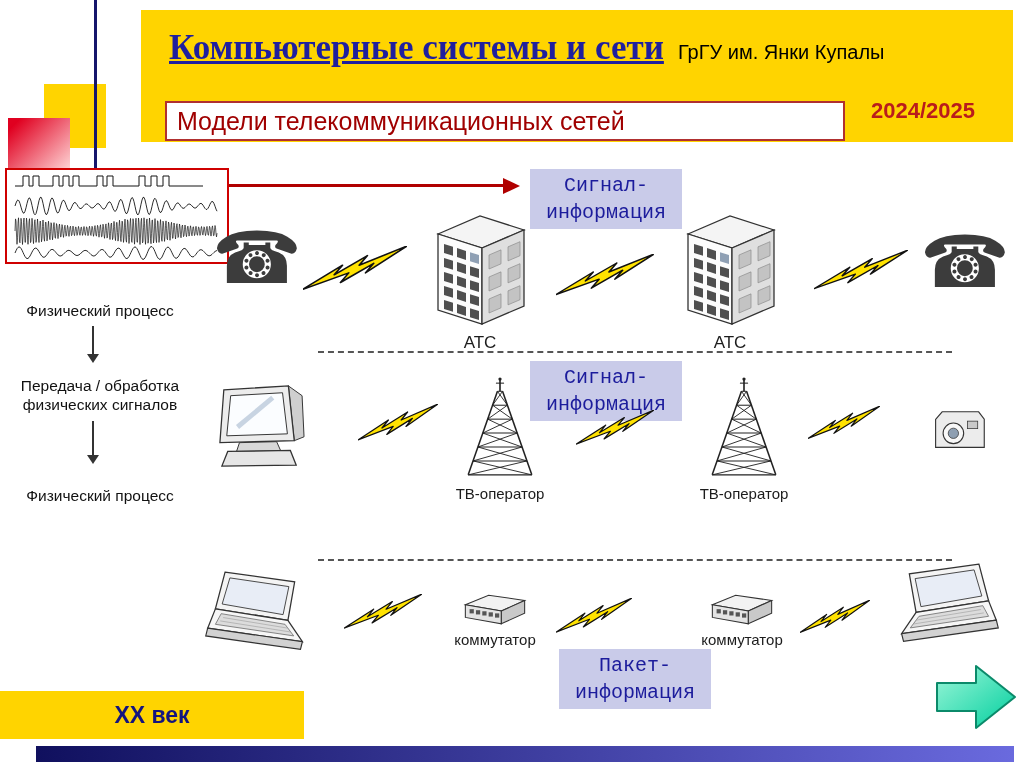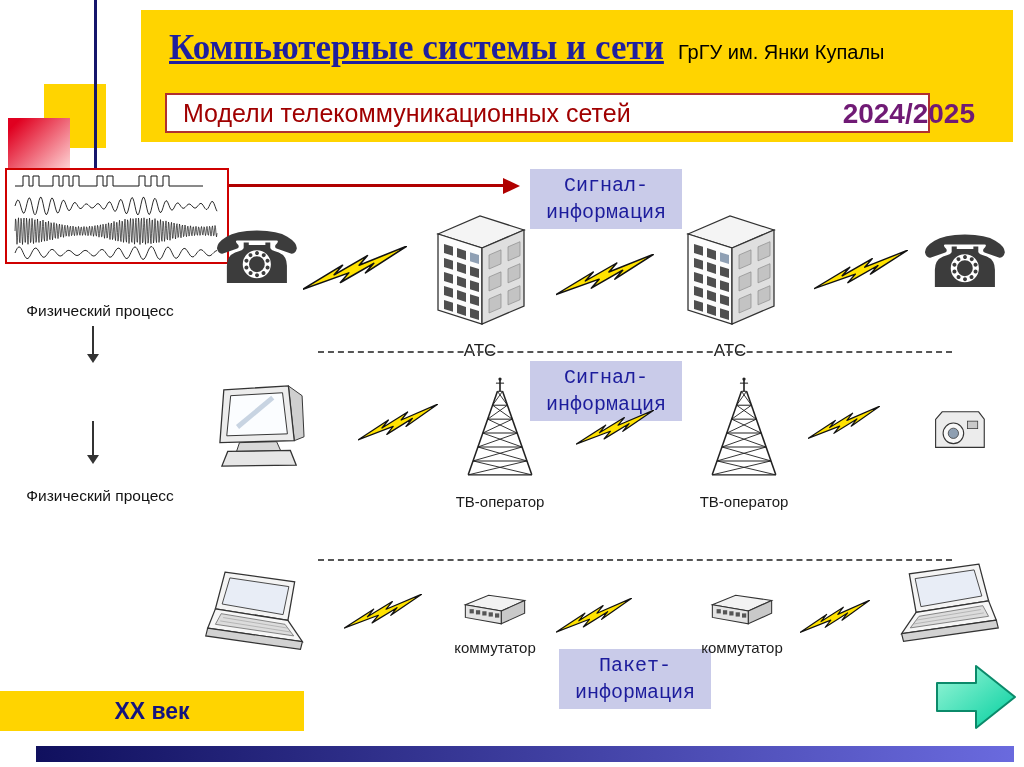--- a/index.html
+++ b/index.html
@@ -4,23 +4,23 @@
 <style>
   *{box-sizing:border-box;margin:0;padding:0;}
   body{margin:0;background:#9a9a9a;font-family:"Liberation Sans",sans-serif;}
   #slide{position:relative;width:1024px;height:767px;background:#ffffff;overflow:hidden;margin:0 auto;}
 
   
   .header-band{position:absolute;left:141px;top:10px;width:872px;height:132px;background:#ffd400;}
   .title-row{position:absolute;left:28px;top:18px;right:8px;white-space:nowrap;}
   .slide-title{font-family:"Liberation Serif",serif;font-weight:bold;font-size:35px;color:#1f1f9e;text-decoration:underline;}
   .institution{font-size:20px;color:#000;margin-left:14px;}
-  .subtitle-box{position:absolute;left:24px;top:83px;width:765px;height:40px;background:#ffffff;border:2px solid #b03030;display:flex;align-items:center;padding-left:16px;}
+  .subtitle-box{position:absolute;left:24px;top:91px;width:680px;height:40px;background:#ffffff;border:2px solid #b03030;display:flex;align-items:center;padding-left:10px;}
   .subtitle-text{font-size:25px;color:#a00000;}
-  .year{position:absolute;right:38px;top:88px;font-size:28px;font-weight:bold;color:#701a75;}
+  .year{position:absolute;right:38px;top:88px;font-size:22px;font-weight:bold;color:#b91c1c;}
 
   
   .deco-sq-yellow{position:absolute;left:44px;top:84px;width:62px;height:64px;background:#ffd400;}
   .deco-sq-red{position:absolute;left:8px;top:118px;width:62px;height:66px;background:linear-gradient(135deg,#e00020 10%,#ffd9d9 90%);}
   .deco-vline{position:absolute;left:94px;top:0;width:3px;height:176px;background:#16166b;}
 
   
   .wave-box{position:absolute;left:5px;top:168px;width:224px;height:96px;border:2px solid #cf0000;background:#fff;}
   #waveforms{width:100%;height:100%;display:block;}
   .red-arrow{position:absolute;left:229px;top:184px;width:282px;height:3px;background:#b00000;}
@@ -31,28 +31,28 @@
   .v-arrow{position:absolute;width:2px;background:#333;}
   .v-arrow::after{content:"";position:absolute;left:-5px;bottom:-9px;border:6px solid transparent;border-top:9px solid #333;}
 
   
   .badge{position:absolute;width:152px;height:60px;background:#c9cbe9;color:#1c1c9c;font-size:20px;display:flex;align-items:center;justify-content:center;text-align:center;white-space:pre-line;line-height:1.35;font-family:Liberation Mono, monospace;}
 
   
   .phone{position:absolute;font-family:"DejaVu Sans",sans-serif;font-size:72px;line-height:1;color:#3c3c3c;}
   .bolt{position:absolute;}
   .node{position:absolute;display:flex;flex-direction:column;align-items:center;}
-  .node-label{font-size:15px;color:#1c1c1c;margin-top:11px;white-space:nowrap;}
+  .node-label{font-size:15px;color:#1c1c1c;margin-top:3px;white-space:nowrap;}
   .lbl-atc{font-size:17px;}
   .dash-sep{position:absolute;border-top:2px dashed #555;height:0;}
   .icon-monitor,.icon-camera,.lap{position:absolute;}
   .flip{transform:scaleX(-1);}
 
   
-  .era-bar{position:absolute;left:0;top:691px;width:304px;height:40px;background:#ffd400;display:flex;align-items:center;justify-content:center;}
+  .era-bar{position:absolute;left:0;top:691px;width:304px;height:48px;background:#ffd400;display:flex;align-items:center;justify-content:center;}
   .era-label{font-size:23px;font-weight:bold;color:#14147e;}
   .next-btn{position:absolute;left:936px;top:664px;width:80px;height:66px;cursor:pointer;}
   .next-btn svg{width:100%;height:100%;display:block;}
   .bottom-bar{position:absolute;left:36px;top:746px;width:978px;height:16px;background:linear-gradient(90deg,#10105e,#6a6ade);}
 </style>
 </head>
 <body>
 
 <div id="slide">
 
@@ -160,20 +160,22 @@
         <path d="M6 16 L14 16 L14 6 L20 6 L20 16 L24 16 L24 6 L30 6 L30 16 L44 16 L44 6 L50 6 L50 16 L54 16 L54 6 L60 6 L60 16 L64 16 L64 6 L70 6 L70 16 L88 16 L88 6 L94 6 L94 16 L98 16 L98 6 L104 6 L104 16 L130 16 L130 6 L136 6 L136 16 L142 16 L142 6 L148 6 L148 16 L154 16 L154 6 L160 6 L160 16 L194 16" fill="none" stroke="#151515" stroke-width="1"></path>
         <path d="M6 36 L6 36.0 L7 33.0 L8 30.7 L9 29.9 L10 30.9 L11 33.5 L12 37.1 L13 40.5 L14 42.8 L15 43.2 L16 41.3 L17 37.8 L18 33.5 L19 29.9 L20 27.9 L21 28.3 L22 31.1 L23 35.4 L24 40.0 L25 43.5 L26 44.8 L27 43.6 L28 40.0 L29 35.3 L30 30.7 L31 27.7 L32 27.1 L33 29.2 L34 33.3 L35 38.1 L36 42.3 L37 44.5 L38 44.2 L39 41.5 L40 37.3 L41 32.7 L42 29.3 L43 27.9 L44 29.0 L45 32.0 L46 36.1 L47 39.9 L48 42.5 L49 43.0 L50 41.5 L51 38.5 L52 34.9 L53 31.9 L54 30.3 L55 30.4 L56 32.1 L57 34.8 L58 37.6 L59 39.8 L60 40.6 L61 40.1 L62 38.5 L63 36.3 L64 34.2 L65 32.8 L66 32.5 L67 33.2 L68 34.6 L69 36.3 L70 37.7 L71 38.5 L72 38.5 L73 37.9 L74 36.7 L75 35.4 L76 34.4 L77 33.9 L78 34.0 L79 34.7 L80 35.7 L81 36.8 L82 37.6 L83 38.0 L84 37.8 L85 37.1 L86 36.0 L87 34.8 L88 33.9 L89 33.6 L90 34.0 L91 35.0 L92 36.5 L93 37.9 L94 38.9 L95 39.1 L96 38.3 L97 36.8 L98 34.8 L99 33.0 L100 31.9 L101 32.0 L102 33.4 L103 35.7 L104 38.3 L105 40.5 L106 41.4 L107 40.7 L108 38.5 L109 35.4 L110 32.2 L111 30.0 L112 29.4 L113 30.9 L114 34.0 L115 37.9 L116 41.4 L117 43.5 L118 43.4 L119 41.0 L120 37.1 L121 32.6 L122 29.1 L123 27.5 L124 28.4 L125 31.7 L126 36.2 L127 40.8 L128 44.0 L129 44.9 L130 43.1 L131 39.2 L132 34.3 L133 30.0 L134 27.4 L135 27.4 L136 29.9 L137 34.2 L138 38.9 L139 42.7 L140 44.5 L141 43.7 L142 40.7 L143 36.4 L144 32.1 L145 29.2 L146 28.3 L147 29.7 L148 32.9 L149 36.8 L150 40.3 L151 42.3 L152 42.4 L153 40.7 L154 37.7 L155 34.4 L156 31.9 L157 30.7 L158 31.1 L159 32.9 L160 35.4 L161 37.9 L162 39.6 L163 40.2 L164 39.5 L165 37.9 L166 35.9 L167 34.1 L168 33.1 L169 32.9 L170 33.7 L171 35.0 L172 36.5 L173 37.7 L174 38.3 L175 38.2 L176 37.5 L177 36.4 L178 35.3 L179 34.4 L180 34.0 L181 34.2 L182 34.9 L183 35.9 L184 37.0 L185 37.8 L186 38.1 L187 37.8 L188 36.9 L189 35.7 L190 34.5 L191 33.6 L192 33.4 L193 33.9 L194 35.2 L195 36.9 L196 38.4 L197 39.4 L198 39.4 L199 38.3 L200 36.5 L201 34.2 L202 32.3 L203 31.4 L204 31.8 L205 33.6 L206 36.2 L207 39.1 L208 41.2" fill="none" stroke="#151515" stroke-width="0.9"></path>
         <path d="M6 61 L6.0 61.0 L6.5 48.9 L7.0 51.1 L7.5 65.0 L8.0 74.3 L8.5 67.8 L9.0 53.2 L9.5 47.8 L10.0 58.0 L10.5 71.8 L11.0 72.8 L11.5 59.9 L12.0 48.3 L12.5 51.7 L13.0 66.2 L13.5 74.5 L14.0 66.9 L14.5 52.3 L15.0 48.0 L15.5 59.1 L16.0 72.4 L16.5 72.2 L17.0 58.8 L17.5 48.1 L18.0 52.7 L18.5 67.1 L19.0 74.3 L19.5 65.7 L20.0 51.7 L20.5 48.7 L21.0 60.2 L21.5 72.6 L22.0 71.2 L22.5 57.8 L23.0 48.3 L23.5 53.9 L24.0 67.8 L24.5 73.6 L25.0 64.5 L25.5 51.4 L26.0 49.7 L26.5 61.3 L27.0 72.4 L27.5 69.9 L28.0 57.0 L28.5 49.0 L29.0 55.2 L29.5 68.1 L30.0 72.5 L30.5 63.3 L31.0 51.5 L31.5 51.0 L32.0 62.3 L32.5 71.8 L33.0 68.5 L33.5 56.5 L34.0 50.0 L34.5 56.5 L35.0 68.2 L35.5 71.2 L36.0 62.2 L36.5 52.0 L37.0 52.5 L37.5 63.0 L38.0 70.9 L38.5 67.1 L39.0 56.2 L39.5 51.2 L40.0 57.8 L40.5 67.9 L41.0 69.7 L41.5 61.3 L42.0 52.7 L42.5 54.0 L43.0 63.5 L43.5 69.8 L44.0 65.7 L44.5 56.2 L45.0 52.6 L45.5 58.9 L46.0 67.4 L46.5 68.3 L47.0 60.6 L47.5 53.6 L48.0 55.5 L48.5 63.7 L49.0 68.6 L49.5 64.5 L50.0 56.4 L50.5 54.0 L51.0 59.8 L51.5 66.8 L52.0 66.9 L52.5 60.1 L53.0 54.6 L53.5 56.7 L54.0 63.8 L54.5 67.4 L55.0 63.4 L55.5 56.7 L56.0 55.2 L56.5 60.5 L57.0 66.2 L57.5 65.7 L58.0 59.7 L58.5 55.4 L59.0 57.7 L59.5 63.8 L60.0 66.4 L60.5 62.7 L61.0 57.0 L61.5 56.2 L62.0 61.0 L62.5 65.7 L63.0 64.8 L63.5 59.5 L64.0 56.1 L64.5 58.5 L65.0 63.8 L65.5 65.7 L66.0 62.1 L66.5 57.2 L67.0 56.9 L67.5 61.4 L68.0 65.4 L68.5 64.2 L69.0 59.3 L69.5 56.4 L70.0 59.0 L70.5 63.9 L71.0 65.3 L71.5 61.7 L72.0 57.2 L72.5 57.2 L73.0 61.7 L73.5 65.4 L74.0 63.8 L74.5 59.0 L75.0 56.5 L75.5 59.4 L76.0 64.2 L76.5 65.3 L77.0 61.3 L77.5 56.9 L78.0 57.3 L78.5 62.1 L79.0 65.7 L79.5 63.7 L80.0 58.5 L80.5 56.2 L81.0 59.6 L81.5 64.8 L82.0 65.5 L82.5 60.9 L83.0 56.3 L83.5 57.2 L84.0 62.7 L84.5 66.3 L85.0 63.6 L85.5 57.7 L86.0 55.6 L86.5 59.9 L87.0 65.6 L87.5 66.0 L88.0 60.4 L88.5 55.3 L89.0 56.9 L89.5 63.5 L90.0 67.2 L90.5 63.6 L91.0 56.8 L91.5 54.8 L92.0 60.2 L92.5 66.8 L93.0 66.6 L93.5 59.7 L94.0 54.2 L94.5 56.7 L95.0 64.5 L95.5 68.3 L96.0 63.5 L96.5 55.5 L97.0 53.9 L97.5 60.7 L98.0 68.1 L98.5 67.2 L99.0 58.8 L99.5 52.8 L100.0 56.5 L100.5 65.7 L101.0 69.5 L101.5 63.3 L102.0 54.1 L102.5 53.0 L103.0 61.4 L103.5 69.6 L104.0 67.7 L104.5 57.7 L105.0 51.4 L105.5 56.5 L106.0 67.0 L106.5 70.6 L107.0 62.8 L107.5 52.6 L108.0 52.3 L108.5 62.4 L109.0 71.1 L109.5 67.9 L110.0 56.4 L110.5 50.2 L111.0 56.7 L111.5 68.5 L112.0 71.6 L112.5 62.1 L113.0 51.1 L113.5 51.8 L114.0 63.5 L114.5 72.4 L115.0 67.9 L115.5 55.1 L116.0 49.1 L116.5 57.2 L117.0 69.9 L117.5 72.2 L118.0 61.1 L118.5 49.8 L119.0 51.6 L119.5 64.7 L120.0 73.5 L120.5 67.5 L121.0 53.8 L121.5 48.4 L122.0 58.0 L122.5 71.2 L123.0 72.4 L123.5 60.1 L124.0 48.7 L124.5 51.9 L125.0 65.9 L125.5 74.2 L126.0 66.9 L126.5 52.5 L127.0 48.2 L127.5 59.0 L128.0 72.2 L128.5 72.2 L129.0 58.9 L129.5 48.0 L130.0 52.5 L130.5 67.0 L131.0 74.5 L131.5 66.0 L132.0 51.6 L132.5 48.3 L133.0 60.1 L133.5 72.9 L134.0 71.6 L134.5 57.8 L135.0 47.8 L135.5 53.4 L136.0 68.0 L136.5 74.3 L137.0 64.9 L137.5 50.9 L138.0 48.9 L138.5 61.2 L139.0 73.2 L139.5 70.7 L140.0 56.8 L140.5 48.0 L141.0 54.5 L141.5 68.7 L142.0 73.7 L142.5 63.7 L143.0 50.6 L143.5 49.9 L144.0 62.3 L144.5 73.0 L145.0 69.5 L145.5 56.1 L146.0 48.6 L146.5 55.8 L147.0 69.0 L147.5 72.6 L148.0 62.5 L148.5 50.8 L149.0 51.2 L149.5 63.1 L150.0 72.4 L150.5 68.1 L151.0 55.6 L151.5 49.6 L152.0 57.1 L152.5 69.0 L153.0 71.3 L153.5 61.5 L154.0 51.2 L154.5 52.7 L155.0 63.8 L155.5 71.4 L156.0 66.7 L156.5 55.4 L157.0 50.9 L157.5 58.3 L158.0 68.7 L158.5 69.8 L159.0 60.6 L159.5 52.0 L160.0 54.2 L160.5 64.2 L161.0 70.3 L161.5 65.3 L162.0 55.5 L162.5 52.3 L163.0 59.4 L163.5 68.2 L164.0 68.3 L164.5 59.9 L165.0 53.0 L165.5 55.6 L166.0 64.4 L166.5 69.0 L167.0 64.1 L167.5 55.7 L168.0 53.7 L168.5 60.2 L169.0 67.5 L169.5 66.9 L170.0 59.5 L170.5 54.0 L171.0 56.9 L171.5 64.4 L172.0 67.8 L172.5 63.1 L173.0 56.2 L173.5 55.0 L174.0 60.9 L174.5 66.7 L175.0 65.7 L175.5 59.2 L176.0 55.0 L176.5 57.9 L177.0 64.3 L177.5 66.7 L178.0 62.4 L178.5 56.6 L179.0 56.1 L179.5 61.4 L180.0 66.1 L180.5 64.7 L181.0 59.1 L181.5 55.8 L182.0 58.7 L182.5 64.2 L183.0 65.8 L183.5 61.8 L184.0 56.9 L184.5 56.9 L185.0 61.7 L185.5 65.6 L186.0 64.0 L186.5 58.9 L187.0 56.3 L187.5 59.3 L188.0 64.2 L188.5 65.3 L189.0 61.3 L189.5 57.0 L190.0 57.4 L190.5 62.1 L191.0 65.4 L191.5 63.6 L192.0 58.7 L192.5 56.5 L193.0 59.7 L193.5 64.4 L194.0 65.1 L194.5 61.0 L195.0 56.8 L195.5 57.6 L196.0 62.4 L196.5 65.6 L197.0 63.3 L197.5 58.3 L198.0 56.4 L198.5 60.0 L199.0 64.9 L199.5 65.2 L200.0 60.5 L200.5 56.3 L201.0 57.6 L201.5 63.0 L202.0 66.1 L202.5 63.2 L203.0 57.6 L203.5 55.9 L204.0 60.3 L204.5 65.6 L205.0 65.5 L205.5 60.0 L206.0 55.5 L206.5 57.5 L207.0 63.7 L207.5 66.9 L208.0 63.1" fill="none" stroke="#151515" stroke-width="0.7"></path>
         <path d="M6 83 L6 83.0 L7 80.7 L8 78.7 L9 77.4 L10 76.9 L11 77.2 L12 78.4 L13 80.2 L14 82.4 L15 84.6 L16 86.5 L17 87.9 L18 88.6 L19 88.4 L20 87.5 L21 86.0 L22 84.1 L23 82.1 L24 80.3 L25 78.9 L26 78.1 L27 78.1 L28 78.7 L29 80.0 L30 81.6 L31 83.3 L32 85.0 L33 86.3 L34 87.1 L35 87.3 L36 86.8 L37 85.9 L38 84.6 L39 83.1 L40 81.7 L41 80.5 L42 79.7 L43 79.4 L44 79.6 L45 80.3 L46 81.4 L47 82.6 L48 83.8 L49 84.9 L50 85.6 L51 86.0 L52 85.9 L53 85.4 L54 84.6 L55 83.6 L56 82.6 L57 81.6 L58 80.9 L59 80.4 L60 80.4 L61 80.7 L62 81.3 L63 82.2 L64 83.1 L65 84.0 L66 84.8 L67 85.3 L68 85.5 L69 85.3 L70 84.8 L71 84.1 L72 83.1 L73 82.2 L74 81.3 L75 80.7 L76 80.4 L77 80.5 L78 80.9 L79 81.6 L80 82.6 L81 83.6 L82 84.6 L83 85.4 L84 85.9 L85 86.0 L86 85.6 L87 84.9 L88 83.8 L89 82.6 L90 81.4 L91 80.4 L92 79.7 L93 79.5 L94 79.7 L95 80.5 L96 81.7 L97 83.1 L98 84.5 L99 85.8 L100 86.8 L101 87.2 L102 87.0 L103 86.3 L104 85.0 L105 83.4 L106 81.6 L107 80.0 L108 78.8 L109 78.2 L110 78.2 L111 78.9 L112 80.3 L113 82.1 L114 84.0 L115 85.9 L116 87.5 L117 88.4 L118 88.5 L119 87.9 L120 86.5 L121 84.6 L122 82.4 L123 80.3 L124 78.5 L125 77.3 L126 76.9 L127 77.4 L128 78.7 L129 80.7 L130 83.0 L131 85.3 L132 87.4 L133 88.8 L134 89.4 L135 89.1 L136 87.9 L137 86.0 L138 83.7 L139 81.2 L140 79.0 L141 77.4 L142 76.6 L143 76.7 L144 77.7 L145 79.4 L146 81.7 L147 84.1 L148 86.4 L149 88.1 L150 89.1 L151 89.3 L152 88.5 L153 87.0 L154 84.9 L155 82.6 L156 80.4 L157 78.6 L158 77.4 L159 77.1 L160 77.6 L161 78.9 L162 80.7 L163 82.8 L164 84.9 L165 86.7 L166 87.8 L167 88.3 L168 88.0 L169 87.0 L170 85.5 L171 83.7 L172 81.8 L173 80.2 L174 79.0 L175 78.4 L176 78.5 L177 79.2 L178 80.5 L179 82.0 L180 83.6 L181 85.1 L182 86.2 L183 86.8 L184 86.9 L185 86.4 L186 85.4 L187 84.2 L188 82.8 L189 81.6 L190 80.5 L191 79.9 L192 79.7 L193 80.0 L194 80.7 L195 81.7 L196 82.8 L197 83.9 L198 84.9 L199 85.5 L200 85.8 L201 85.7 L202 85.2 L203 84.4 L204 83.4 L205 82.4 L206 81.5 L207 80.9 L208 80.5" fill="none" stroke="#151515" stroke-width="0.9"></path>
       </svg>
   </div>
   <div class="red-arrow"></div>
 
   <div class="proc-step" style="left:2px;top:301px;width:196px;">Физический процесс</div>
   <div class="v-arrow" style="left:92px;top:326px;height:34px;"></div>
+  <div class="proc-step" style="left:2px;top:376px;width:196px;">Передача / обработка
+физических сигналов</div>
   <div class="v-arrow" style="left:92px;top:421px;height:40px;"></div>
   <div class="proc-step" style="left:2px;top:486px;width:196px;">Физический процесс</div>
 
   <div class="badge" style="left:530px;top:169px;">Сигнал-
 информация</div>
   <div class="badge" style="left:530px;top:361px;">Сигнал-
 информация</div>
   <div class="badge" style="left:559px;top:649px;">Пакет-
 информация</div>
 

